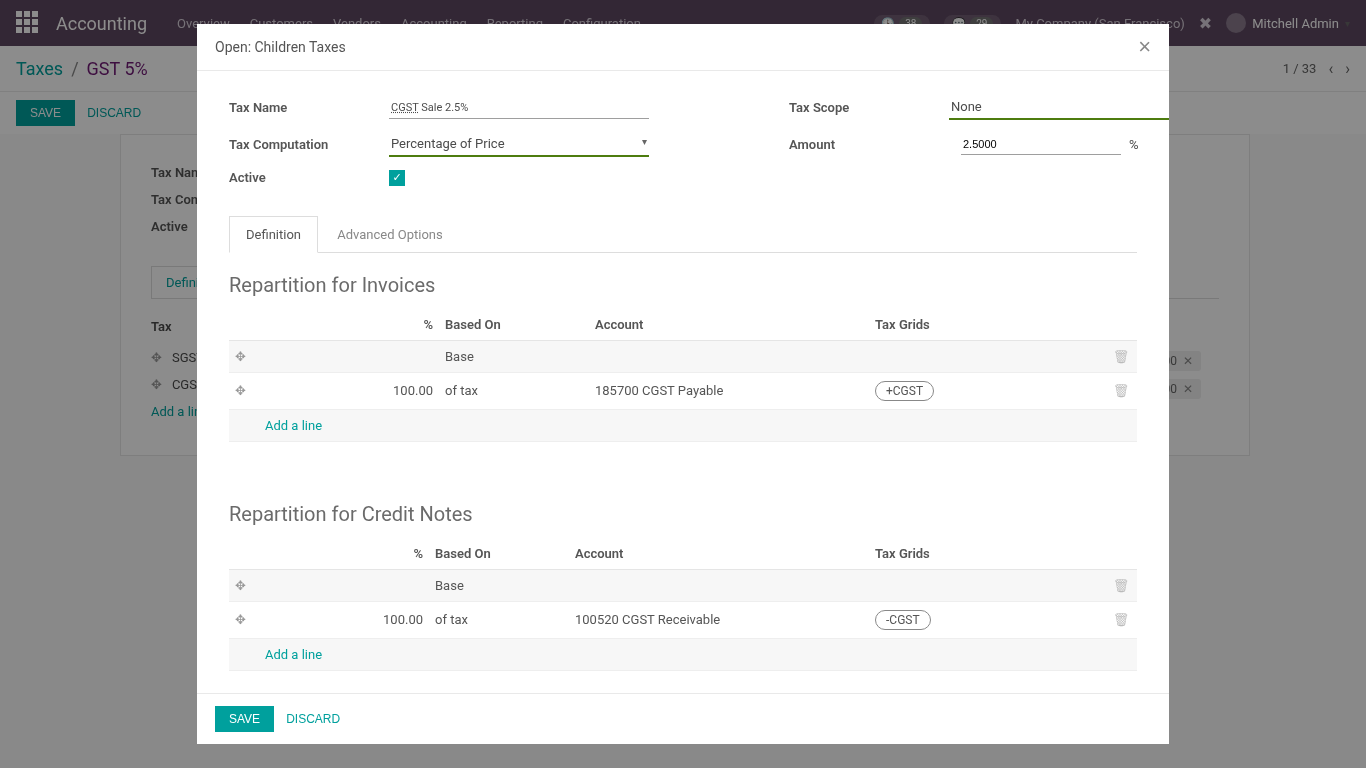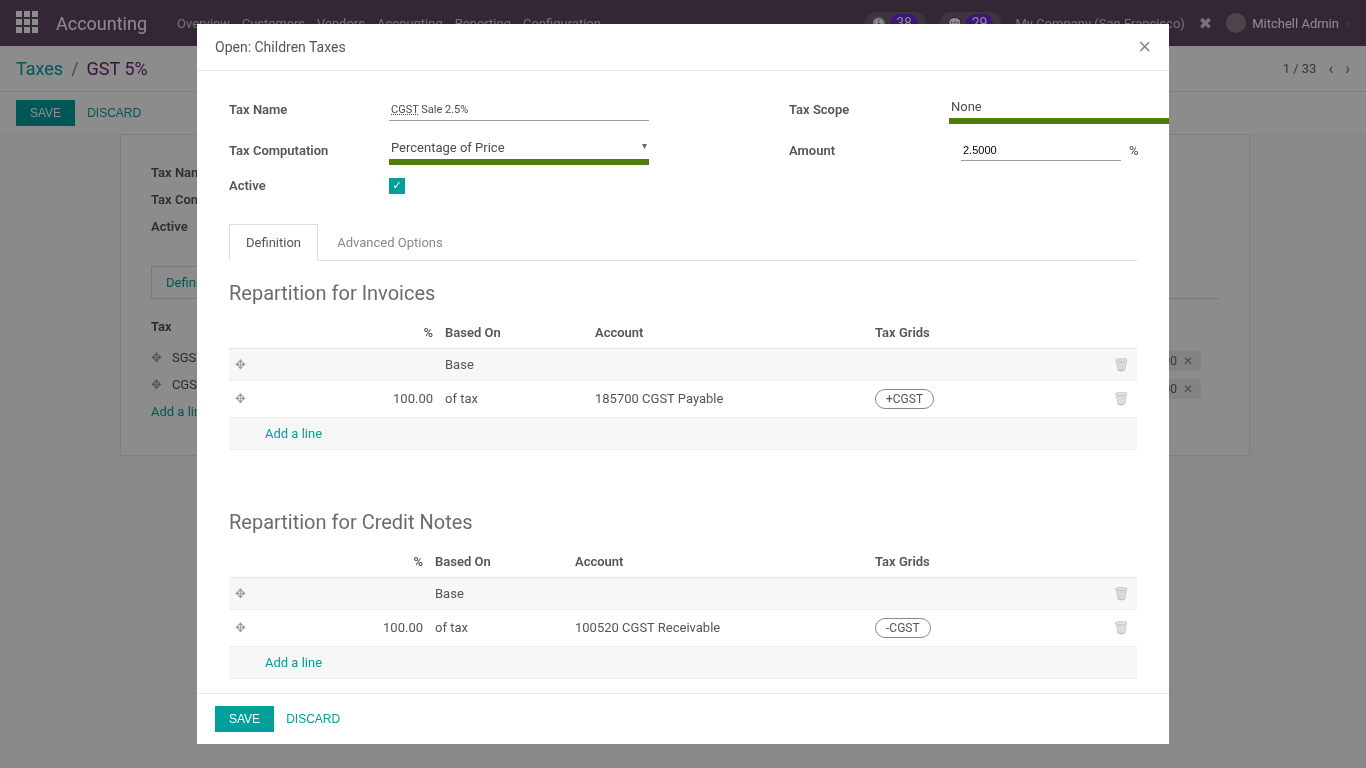--- a/index.html
+++ b/index.html
@@ -3,25 +3,25 @@
 <meta charset="utf-8">
 <style>
 * { box-sizing: border-box; margin: 0; padding: 0; }
 body { font-family: -apple-system, BlinkMacSystemFont, "Segoe UI", Roboto, sans-serif; font-size: 13px; color: #4c4c4c; background: #f9f9f9; width: 1366px; height: 768px; overflow: hidden; position: relative; }
 
 
 .topnav { background: #5e4861; height: 46px; display: flex; align-items: center; padding: 0 16px; color: #fff; }
 .apps-icon { width: 24px; height: 24px; display: grid; grid-template-columns: repeat(3,6px); grid-template-rows: repeat(3,6px); gap: 2px; margin-right: 16px; cursor: pointer; }
 .apps-icon span { background: #fff; }
 .app-title { font-size: 18px; font-weight: 400; margin-right: 30px; }
-.nav-menu { display: flex; gap: 12px; flex: 1; }
+.nav-menu { display: flex; gap: 20px; flex: 1; }
 .nav-menu a { color: #d8d0da; font-size: 13px; cursor: pointer; }
 .nav-right { display: flex; align-items: center; gap: 14px; }
 .badge-item { display: flex; align-items: center; gap: 4px; background: rgba(255,255,255,0.12); border-radius: 12px; padding: 2px 8px; font-size: 11px; }
-.badge-green { background: #6d28d9; border-radius: 10px; padding: 1px 6px; font-size: 14px; }
+.badge-green { background: #737373; border-radius: 10px; padding: 1px 6px; font-size: 10px; }
 .company { color: #d8d0da; font-size: 13px; }
 .avatar { width: 20px; height: 20px; background: #8a7a8d; border-radius: 50%; }
 .user-name { color: #fff; font-size: 13px; display:flex; align-items:center; gap:6px;}
 
 
 .crumb-row { background: #fff; height: 46px; display: flex; align-items: center; padding: 0 16px; border-bottom: 1px solid #e9e9e9; }
 .crumb { font-size: 18px; color: #00a09d; cursor: pointer; }
 .crumb-sep { font-size: 18px; color: #888; margin: 0 8px; }
 .crumb-cur { font-size: 18px; color: #701a75; }
 .crumb-spacer { flex: 1; }
@@ -48,21 +48,21 @@
 
 .modal-body { flex: 1; overflow-y: auto; padding: 24px 32px; position: relative; }
 .modal-body::-webkit-scrollbar { width: 12px; }
 .modal-body::-webkit-scrollbar-track { background: #f0f0f0; }
 .modal-body::-webkit-scrollbar-thumb { background: #c0c0c0; }
 
 .form-grid { display: grid; grid-template-columns: 150px 260px 120px 150px 260px; gap: 12px 10px; align-items: center; margin-bottom: 30px; }
 .form-label { font-weight: 600; color: #555; font-size: 13px; }
 .form-input { border: none; border-bottom: 1px solid #9e9e9e; padding: 4px 2px; font-size: 11px; width: 100%; background: transparent; }
 .form-input-amount { width: 160px; margin-left: 12px; }
-.form-select { border: none; border-bottom: 6px solid #4d7c0f; padding: 4px 2px; font-size: 13px; width: 100%; display: flex; justify-content: space-between; align-items: flex-start; cursor: pointer; background: transparent; }
+.form-select { border: none; border-bottom: 2px solid #4d7c0f; padding: 4px 2px; font-size: 13px; width: 100%; display: flex; justify-content: space-between; align-items: flex-start; cursor: pointer; background: transparent; }
 .caret { font-size: 10px; color: #666; }
 .checkbox { width: 16px; height: 16px; background: #00a09d; display: inline-flex; align-items: center; justify-content: center; color: #fff; font-size: 11px; cursor: pointer; }
 .dotted { text-decoration: dotted underline; }
 
 .tabs { border-bottom: 1px solid #ddd; margin-bottom: 20px; }
 .tab { display: inline-block; padding: 10px 16px; font-size: 13px; cursor: pointer; color: #888; }
 .tab.active { border: 1px solid #ddd; border-bottom: 1px solid #fff; margin-bottom: -1px; color: #555; background: #fff; }
 
 .section-title { font-size: 20px; font-weight: 400; color: #6b6b6b; margin: 20px 0 12px; }
 

